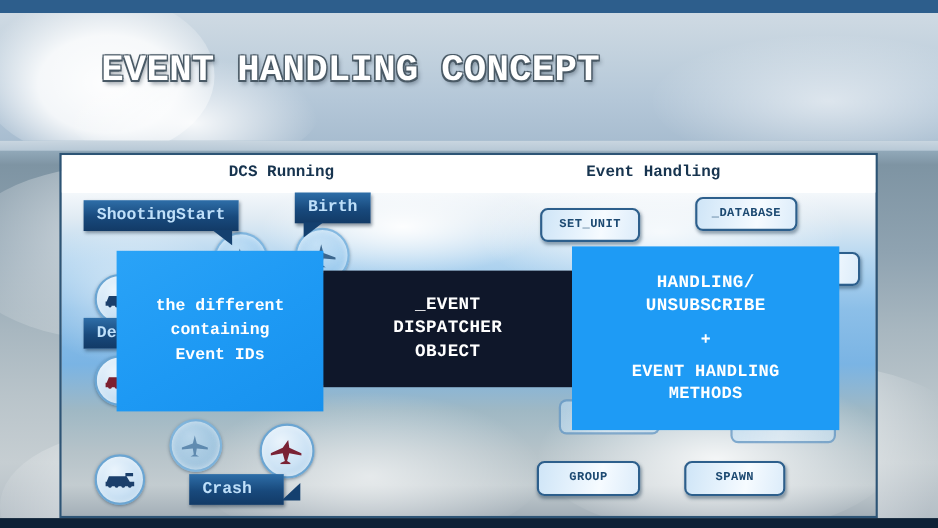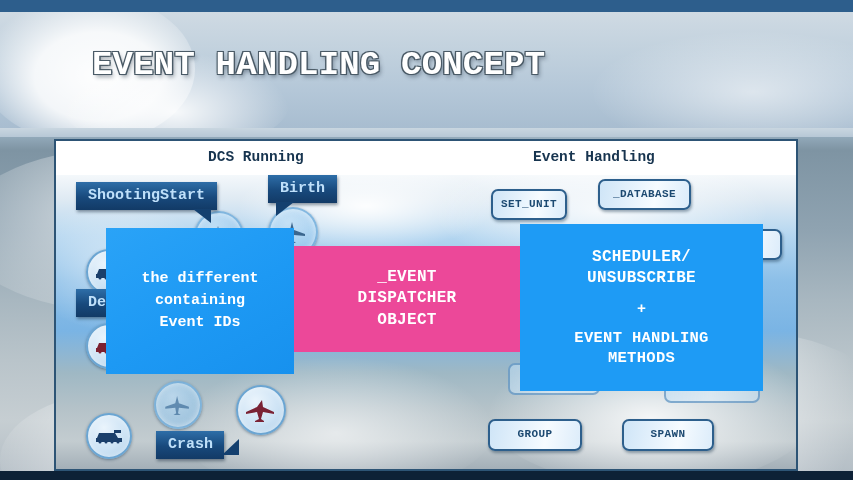--- a/index.html
+++ b/index.html
@@ -253,21 +253,21 @@
     line-height: 1.45;
     background: linear-gradient(150deg,#2aa3f7 0%, #1d99f4 55%, #1791ee 100%);
   }
   .ov-center {
     left: 294px; top: 246px;
     width: 226px; height: 106px;
     font-size: 16px;
     font-weight: bold;
     line-height: 1.35;
     letter-spacing: .3px;
-    background: #ec4899;
+    background: #0f172a;
   }
   .ov-right {
     left: 520px; top: 224px;
     width: 243px; height: 167px;
     background: #1e9bf5;
   }
   .ov-right .l1 {
     font-size: 16px; font-weight: bold; line-height: 1.3; letter-spacing: .3px;
   }
   .ov-right .plus {
@@ -414,30 +414,30 @@
       <span>Fire</span>
       <span class="tail tail-rr"></span>
     </div>
 
     <div class="tag" style="left:178px; top:170px; width:76px;">
       <span>Land</span>
       <span class="tail tail-rr"></span>
     </div>
 
 
-    <div class="tag" style="left:100px; top:290px; width:68px;">
+    <div class="tag" style="left:116px; top:290px; width:86px;">
       <span>Crash</span>
       <span class="tail tail-r"></span>
     </div>
 
-    <div class="rbox" style="left:435px; top:48px; width:76px; height:31px;">
+    <div class="rbox" style="left:435px; top:48px; width:91px; height:31px;">
       <span>SET_UNIT</span>
     </div>
 
-    <div class="rbox" style="left:542px; top:38px; width:93px; height:31px;">
+    <div class="rbox" style="left:576px; top:38px; width:93px; height:31px;">
       <span>_DATABASE</span>
     </div>
 
     <div class="rbox" style="left:638px; top:88px; width:88px; height:31px;">
       <span>UNIT</span>
     </div>
 
     <div class="rbox ghost" style="left:412px; top:176px; width:90px; height:31px;">
       <span>GROUP</span>
     </div>
@@ -476,21 +476,21 @@
     <div>Event IDs</div>
   </div>
 
   <div class="overlay ov-center">
     <div>_EVENT</div>
     <div>DISPATCHER</div>
     <div>OBJECT</div>
   </div>
 
   <div class="overlay ov-right">
-    <div class="l1">SCHEDULER/</div>
+    <div class="l1">HANDLING/</div>
     <div class="l1">UNSUBSCRIBE</div>
     <div class="plus">+</div>
     <div class="l2">EVENT HANDLING</div>
     <div class="l2">METHODS</div>
   </div>
 
   <div class="bottom-strip"></div>
 
 </div>
 

